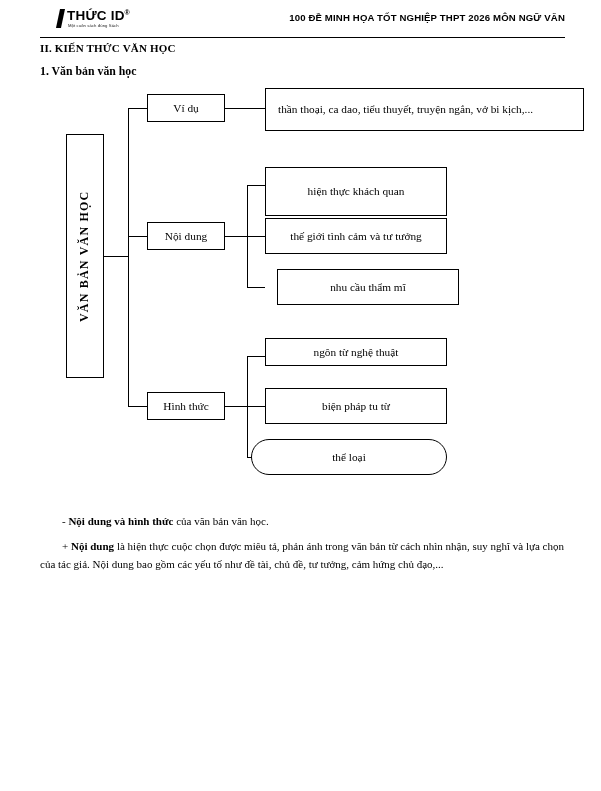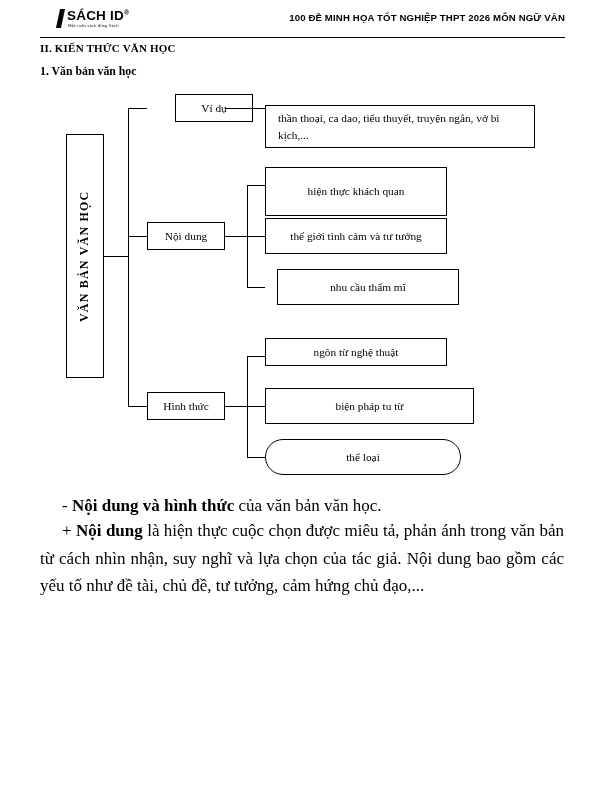--- a/index.html
+++ b/index.html
@@ -144,60 +144,61 @@
     background: #000;
   }
   .line.h { height: 1px; }
   .line.v { width: 1px; }
 
   
   .body-text {
     position: absolute;
     left: 40px;
     width: 524px;
-    font-size: 17px;
+    font-size: 11px;
     line-height: 1.62;
     text-align: justify;
+    margin-top: 21px;
   }
   .p1 { top: 492px; }
   .p2 { top: 517px; }
   .p3 { top: 586px; }
   .ind { display: inline-block; width: 22px; }
   b { font-weight: bold; }
 </style>
 </head>
 <body>
 
 <div class="page">
 
   <div class="header">
     <div class="logo">
       <div class="logo-bar"></div>
-      <div class="logo-text"><span>SÁCH ID</span><span class="logo-reg">®</span></div>
+      <div class="logo-text"><span>THỨC ID</span><span class="logo-reg">®</span></div>
       <div class="logo-sub">Một cuốn sách đúng Sách</div>
     </div>
     <div class="header-title">100 ĐỀ MINH HỌA TỐT NGHIỆP THPT 2026 MÔN NGỮ VĂN</div>
     <div class="header-rule"></div>
   </div>
 
   <div class="h-section">II. KIẾN THỨC VĂN HỌC</div>
   <div class="h-sub">1. Văn bản văn học</div>
 
   <div class="diagram">
 
     <div class="node root" style="left:66px; top:54px; width:38px; height:244px;">VĂN BẢN VĂN HỌC</div>
 
     <div class="line h" style="left:104px; top:176px; width:24px;"></div>
 
     <div class="line v" style="left:128px; top:28px; height:298px;"></div>
 
     <div class="line h" style="left:128px; top:28px; width:19px;"></div>
-    <div class="node" style="left:147px; top:14px; width:78px; height:28px;margin-left:28px;">Ví dụ</div>
+    <div class="node" style="left:147px; top:14px; width:78px; height:28px;">Ví dụ</div>
     <div class="line h" style="left:225px; top:28px; width:40px;"></div>
-    <div class="node" style="left:265px; top:25px; width:270px; height:43px; text-align:left; justify-content:flex-start; padding:3px 12px;">thần thoại, ca dao, tiểu thuyết, truyện ngắn, vở bi kịch,...</div>
+    <div class="node" style="left:265px; top:8px; width:319px; height:43px; text-align:left; justify-content:flex-start; padding:3px 12px;">thần thoại, ca dao, tiểu thuyết, truyện ngắn, vở bi kịch,...</div>
 
     <div class="line h" style="left:128px; top:156px; width:19px;"></div>
     <div class="node" style="left:147px; top:142px; width:78px; height:28px;">Nội dung</div>
     <div class="line h" style="left:225px; top:156px; width:22px;"></div>
     <div class="line v" style="left:247px; top:105px; height:102px;"></div>
 
     <div class="line h" style="left:247px; top:105px; width:18px;"></div>
     <div class="node" style="left:265px; top:87px; width:182px; height:49px;">hiện thực khách quan</div>
 
     <div class="line h" style="left:247px; top:156px; width:18px;"></div>
@@ -208,24 +209,24 @@
 
     <div class="line h" style="left:128px; top:326px; width:19px;"></div>
     <div class="node" style="left:147px; top:312px; width:78px; height:28px;">Hình thức</div>
     <div class="line h" style="left:225px; top:326px; width:22px;"></div>
     <div class="line v" style="left:247px; top:276px; height:102px;"></div>
 
     <div class="line h" style="left:247px; top:276px; width:18px;"></div>
     <div class="node" style="left:265px; top:258px; width:182px; height:28px;">ngôn từ nghệ thuật</div>
 
     <div class="line h" style="left:247px; top:326px; width:18px;"></div>
-    <div class="node" style="left:265px; top:308px; width:209px; height:36px;">biện pháp tu từ</div>
+    <div class="node" style="left:265px; top:308px; width:182px; height:36px;">biện pháp tu từ</div>
 
     <div class="line h" style="left:247px; top:377px; width:18px;"></div>
-    <div class="node" style="left:265px; top:359px; width:196px; height:36px;border-radius:18px;">thể loại</div>
+    <div class="node" style="left:251px; top:359px; width:196px; height:36px;border-radius:18px;">thể loại</div>
   </div>
 
   <div class="body-text p1">
     <span class="ind"></span><span>- </span><b>Nội dung và hình thức</b><span> của văn bản văn học.</span>
   </div>
 
   <div class="body-text p2">
     <span class="ind"></span><span>+ </span><b>Nội dung</b><span> là hiện thực cuộc chọn được miêu tả, phản ánh trong văn bản từ cách nhìn nhận, suy nghĩ và lựa chọn của tác giả. Nội dung bao gồm các yếu tố như đề tài, chủ đề, tư tưởng, cảm hứng chủ đạo,...</span>
   </div>
 

